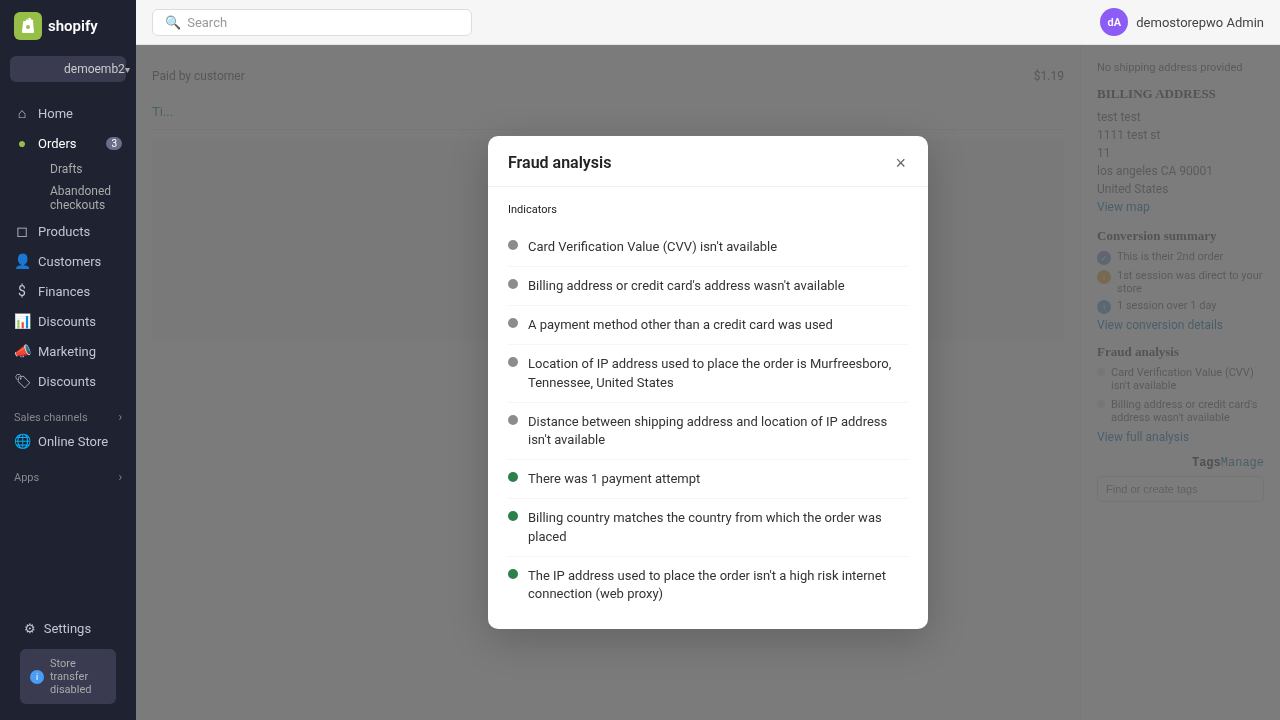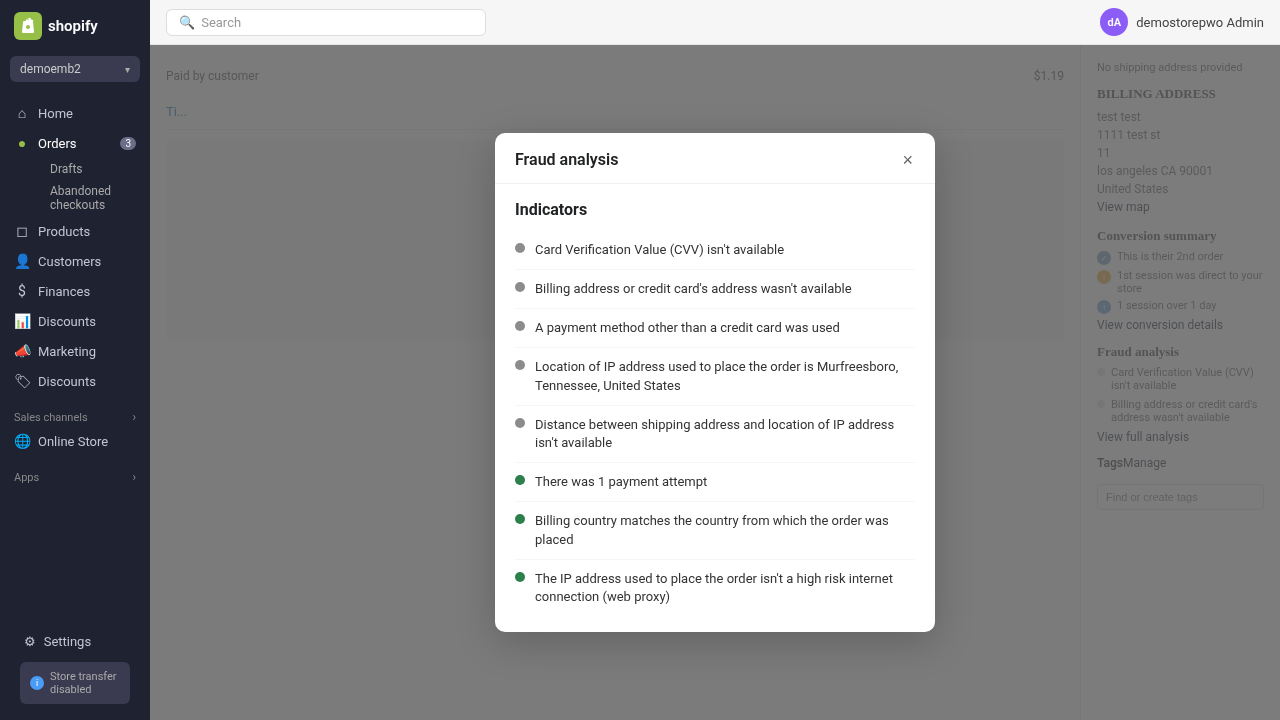--- a/index.html
+++ b/index.html
@@ -1,27 +1,27 @@
 <!DOCTYPE html>
 <html><head>
   <meta charset="utf-8">
   <style>
     * { box-sizing: border-box; margin: 0; padding: 0; }
     body { font-family: -apple-system, BlinkMacSystemFont, 'Segoe UI', Roboto, sans-serif; font-size: 13px; color: #202223; background: #f6f6f7; display: flex; height: 720px; overflow: hidden; }
 
     
-    .sidebar { width: 150px; background: #1a1a2e; background: #2c2c3e; display: flex; flex-direction: column; height: 100%; flex-shrink: 0; }
+    .sidebar { width: 136px; background: #1a1a2e; background: #2c2c3e; display: flex; flex-direction: column; height: 100%; flex-shrink: 0; }
     .sidebar { background: #1f2230; }
     .sidebar-logo { padding: 12px 14px; display: flex; align-items: center; gap: 8px; }
     .shopify-logo { display: flex; align-items: center; gap: 6px; }
     .shopify-bag { width: 28px; height: 28px; background: #96bf48; border-radius: 6px; display: flex; align-items: center; justify-content: center; }
     .shopify-bag svg { fill: white; }
     .shopify-name { color: white; font-size: 15px; font-weight: 600; }
     .store-selector { margin: 4px 10px 8px; background: #3a3a50; border-radius: 6px; padding: 6px 10px; display: flex; align-items: center; justify-content: space-between; cursor: pointer; }
-    .store-name { color: #ccc; font-size: 12px; }
+    .store-name { color: #ccc; font-size: 12px; margin-left: 44px; }
     .store-caret { color: #aaa; font-size: 10px; }
     .nav-item { display: flex; align-items: center; gap: 8px; padding: 7px 14px; cursor: pointer; color: #c4c4d4; font-size: 13px; position: relative; }
     .nav-item.active { color: white; }
     .nav-item.active .nav-icon { color: #96bf48; }
     .nav-icon { width: 16px; text-align: center; font-size: 14px; }
     .nav-badge { background: #6d6d8a; color: white; font-size: 10px; padding: 1px 5px; border-radius: 10px; margin-left: auto; }
     .nav-sub { padding-left: 50px; }
     .nav-sub .nav-item { padding: 4px 14px 4px 0; font-size: 12px; color: #aaa; }
     .nav-section { margin-top: 8px; }
     .nav-section-header { color: #888; font-size: 11px; padding: 6px 14px 2px; display: flex; align-items: center; justify-content: space-between; }
@@ -37,37 +37,37 @@
     .user-info { display: flex; align-items: center; gap: 8px; color: #444; font-size: 13px; }
     .user-avatar { width: 28px; height: 28px; background: #8b5cf6; border-radius: 50%; display: flex; align-items: center; justify-content: center; color: white; font-size: 11px; font-weight: 600; }
     .content-area { flex: 1; overflow: auto; display: flex; position: relative; }
     .page-content { flex: 1; padding: 16px; opacity: 0.4; }
     .right-panel { width: 200px; background: white; border-left: 1px solid #e5e5e5; padding: 16px; overflow-y: auto; opacity: 0.4; }
 
     
     .bg-row { display: flex; justify-content: space-between; padding: 8px 0; border-bottom: 1px solid #f0f0f0; font-size: 12px; color: #444; }
     .section-title { font-size: 13px; font-weight: 600; color: #333; margin: 12px 0 6px; font-family: Liberation Serif, serif; }
     .address-text { font-size: 12px; color: #555; line-height: 1.5; }
-    .link-text { color: #0f172a; font-size: 12px; cursor: pointer; }
+    .link-text { color: #0369a1; font-size: 12px; cursor: pointer; }
     .conversion-item { display: flex; align-items: flex-start; gap: 6px; margin: 4px 0; font-size: 11px; color: #555; }
     .conv-icon { width: 14px; height: 14px; border-radius: 50%; flex-shrink: 0; display: flex; align-items: center; justify-content: center; font-size: 8px; color: white; margin-top: 1px; }
     .fraud-item { display: flex; align-items: flex-start; gap: 6px; margin: 6px 0; font-size: 11px; color: #555; }
     .fraud-dot { width: 8px; height: 8px; border-radius: 50%; background: #e0e0e0; flex-shrink: 0; margin-top: 2px; }
     .tags-section { margin-top: 12px; }
-    .tags-header { display: flex; justify-content: flex-start; align-items: center; margin-bottom: 14px; }
+    .tags-header { display: flex; justify-content: flex-end; align-items: center; margin-bottom: 6px; font-family: Liberation Mono, monospace; }
     .tags-input { border: 1px solid #ddd; border-radius: 4px; padding: 6px 8px; width: 100%; font-size: 11px; color: #999; }
 
     
     .modal-overlay { position: absolute; top: 0; left: 0; right: 0; bottom: 0; background: rgba(0,0,0,0.5); display: flex; align-items: center; justify-content: center; z-index: 100; }
     .modal { background: white; border-radius: 10px; width: 440px; max-height: 540px; overflow-y: auto; box-shadow: 0 10px 40px rgba(0,0,0,0.2); }
     .modal-header { display: flex; align-items: center; justify-content: space-between; padding: 16px 20px 12px; border-bottom: 1px solid #f0f0f0; }
     .modal-title { font-size: 16px; font-weight: 600; color: #202223; }
     .modal-close { background: none; border: none; cursor: pointer; color: #666; font-size: 18px; line-height: 1; padding: 2px; }
     .modal-body { padding: 16px 20px; }
-    .section-heading { font-size: 16px; font-weight: 700; color: #202223; margin-bottom: 12px; }
+    .section-heading { font-size: 11px; font-weight: 400; color: #202223; margin-bottom: 12px; }
     .indicator-item { display: flex; align-items: flex-start; gap: 10px; padding: 10px 0; border-bottom: 1px solid #f5f5f5; }
     .indicator-item:last-child { border-bottom: none; }
     .ind-dot { width: 10px; height: 10px; border-radius: 50%; flex-shrink: 0; margin-top: 2px; }
     .ind-dot.neutral { background: #8c8c8c; }
     .ind-dot.positive { background: #2d7f4b; }
     .ind-text { font-size: 13px; color: #333; line-height: 1.4; }
   </style>
 </head>
 <body>
 

